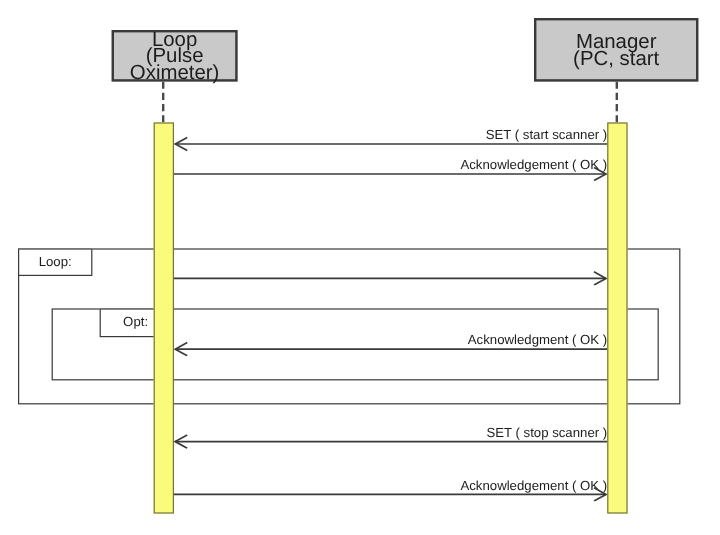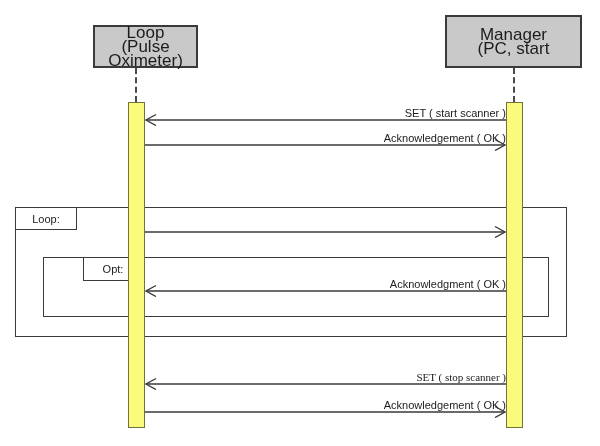--- a/index.html
+++ b/index.html
@@ -85,21 +85,21 @@
     text-align: right;
     font-size: 11px;
     line-height: 12px;
     white-space: nowrap;
   }
   .msg svg { position: absolute; left: 0; top: 0; }
   .m1 { top: 100px; }
   .m2 { top: 125px; }
   .m3 { top: 212px; }
   .m4 { top: 271px; }
-  .m5 { top: 364px; font-family: Liberation Serif, serif; }
+  .m5 { top: 348px; }
   .m6 { top: 392px; }
 </style>
 </head>
 <body>
 
 <div class="frame">
 
   <div class="actor agent">
     <div>Loop</div>
     <div>(Pulse Oximeter)</div>

